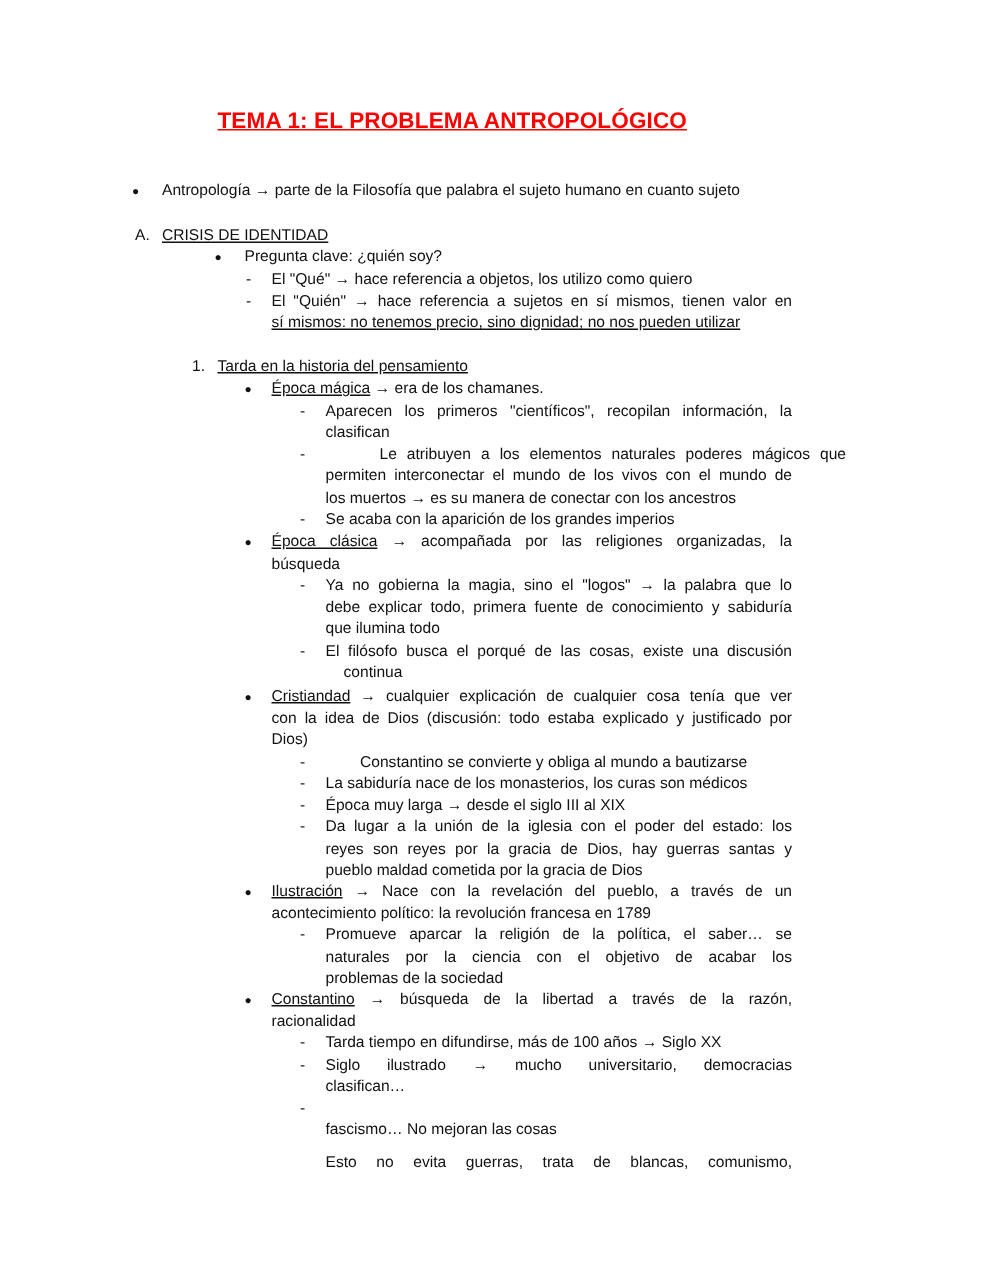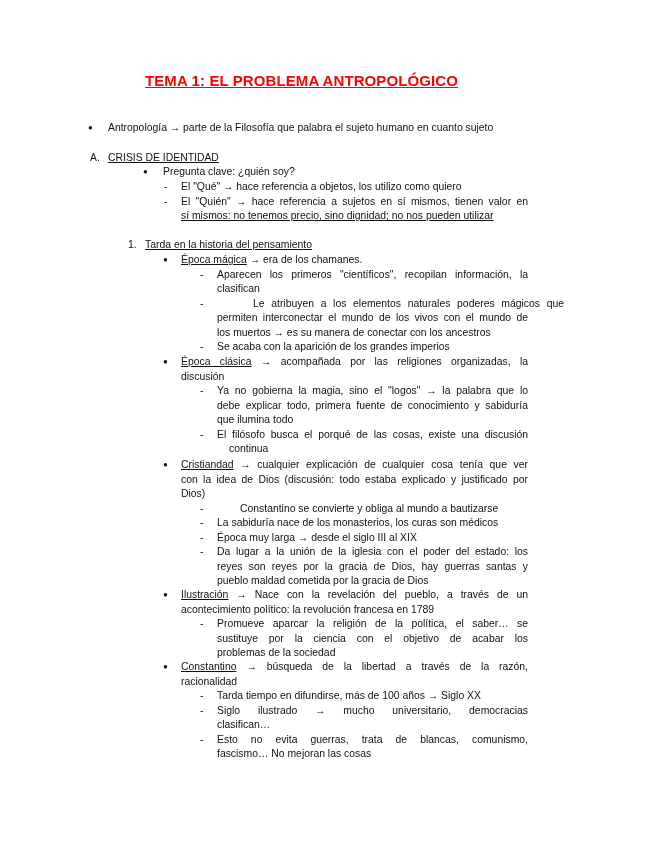--- a/index.html
+++ b/index.html
@@ -43,21 +43,21 @@
       <div class="line just" style="left: 217px; top: 267.5px; width: 311px;">Aparecen los primeros "científicos", recopilan información, la</div>
       <div class="line" style="left: 217px; top: 282px;">clasifican</div>
       <div class="line" style="left: 200px; top: 296.5px;">-</div>
       <div class="line just" style="left: 217px; top: 296.5px; width: 311px; margin-left: 36px;">Le atribuyen a los elementos naturales poderes mágicos que</div>
       <div class="line just" style="left: 217px; top: 311px; width: 311px;">permiten interconectar el mundo de los vivos con el mundo de</div>
       <div class="line" style="left: 217px; top: 325.5px;">los muertos → es su manera de conectar con los ancestros</div>
       <div class="line" style="left: 200px; top: 340px;">-</div>
       <div class="line" style="left: 217px; top: 340px;">Se acaba con la aparición de los grandes imperios</div>
       <div class="line" style="left: 163px; top: 355px; font-size: 8px;">●</div>
       <div class="line just" style="left: 181px; top: 355px; width: 347px;"><span class="u">Época clásica</span><span> → acompañada por las religiones organizadas, la</span></div>
-      <div class="line" style="left: 181px; top: 369.5px;">discusión</div>
+      <div class="line" style="left: 181px; top: 369.5px;">búsqueda</div>
       <div class="line" style="left: 200px; top: 384px;">-</div>
       <div class="line just" style="left: 217px; top: 384px; width: 311px;">Ya no gobierna la magia, sino el "logos" → la palabra que lo</div>
       <div class="line just" style="left: 217px; top: 398.5px; width: 311px;">debe explicar todo, primera fuente de conocimiento y sabiduría</div>
       <div class="line" style="left: 217px; top: 413px;">que ilumina todo</div>
       <div class="line" style="left: 200px; top: 427.5px;">-</div>
       <div class="line just" style="left: 217px; top: 427.5px; width: 311px;">El filósofo busca el porqué de las cosas, existe una discusión</div>
       <div class="line" style="left: 229px; top: 442px;">continua</div>
       <div class="line" style="left: 163px; top: 458px; font-size: 8px;">●</div>
       <div class="line just" style="left: 181px; top: 458px; width: 347px;"><span class="u">Cristiandad</span><span> → cualquier explicación de cualquier cosa tenía que ver</span></div>
       <div class="line just" style="left: 181px; top: 472.5px; width: 347px;">con la idea de Dios (discusión: todo estaba explicado y justificado por</div>
@@ -70,27 +70,27 @@
       <div class="line" style="left: 217px; top: 530.5px;">Época muy larga → desde el siglo III al XIX</div>
       <div class="line" style="left: 200px; top: 545px;">-</div>
       <div class="line just" style="left: 217px; top: 545px; width: 311px;">Da lugar a la unión de la iglesia con el poder del estado: los</div>
       <div class="line just" style="left: 217px; top: 559.5px; width: 311px;">reyes son reyes por la gracia de Dios, hay guerras santas y</div>
       <div class="line" style="left: 217px; top: 574px;">pueblo maldad cometida por la gracia de Dios</div>
       <div class="line" style="left: 163px; top: 588px; font-size: 8px;">●</div>
       <div class="line just" style="left: 181px; top: 588px; width: 347px;"><span class="u">Ilustración</span><span> → Nace con la revelación del pueblo, a través de un</span></div>
       <div class="line" style="left: 181px; top: 602.5px;">acontecimiento político: la revolución francesa en 1789</div>
       <div class="line" style="left: 200px; top: 617px;">-</div>
       <div class="line just" style="left: 217px; top: 617px; width: 311px;">Promueve aparcar la religión de la política, el saber… se</div>
-      <div class="line just" style="left: 217px; top: 631.5px; width: 311px;">sustituye por la ciencia con el objetivo de acabar los</div>
+      <div class="line just" style="left: 217px; top: 631.5px; width: 311px;">naturales por la ciencia con el objetivo de acabar los</div>
       <div class="line" style="left: 217px; top: 646px;">problemas de la sociedad</div>
       <div class="line" style="left: 163px; top: 660px; font-size: 8px;">●</div>
       <div class="line just" style="left: 181px; top: 660px; width: 347px;"><span class="u">Constantino</span><span> → búsqueda de la libertad a través de la razón,</span></div>
       <div class="line" style="left: 181px; top: 674.5px;">racionalidad</div>
       <div class="line" style="left: 200px; top: 689px;">-</div>
       <div class="line" style="left: 217px; top: 689px;">Tarda tiempo en difundirse, más de 100 años → Siglo XX</div>
       <div class="line" style="left: 200px; top: 703.5px;">-</div>
       <div class="line just" style="left: 217px; top: 703.5px; width: 311px;">Siglo ilustrado → mucho universitario, democracias</div>
       <div class="line" style="left: 217px; top: 718px;">clasifican…</div>
       <div class="line" style="left: 200px; top: 732.5px;">-</div>
-      <div class="line just" style="left: 217px; top: 733px; width: 311px;">Esto no evita guerras, trata de blancas, comunismo,</div>
+      <div class="line just" style="left: 217px; top: 769px; width: 311px;">Esto no evita guerras, trata de blancas, comunismo,</div>
       <div class="line" style="left: 217px; top: 747px;">fascismo… No mejoran las cosas</div>
     </div>
 </div>
 
 </body></html>

